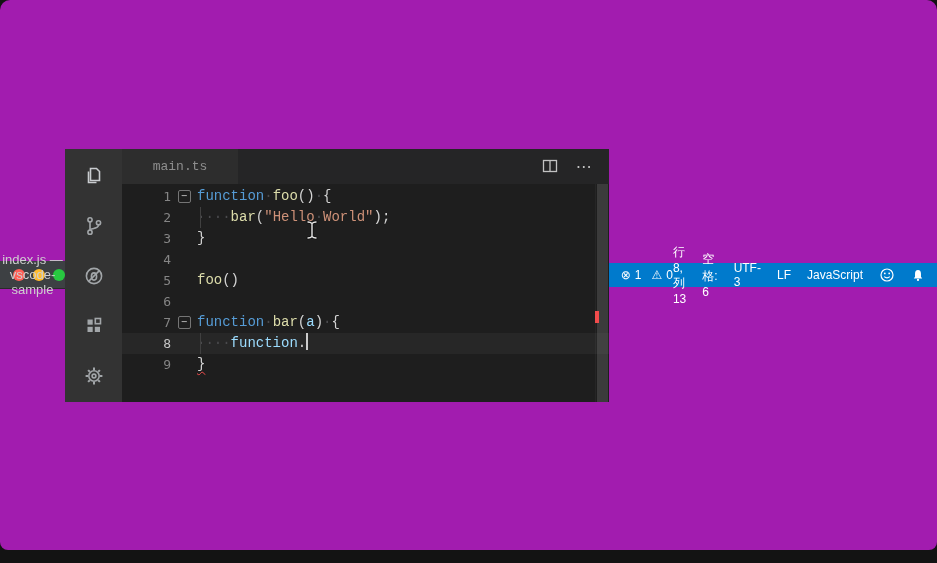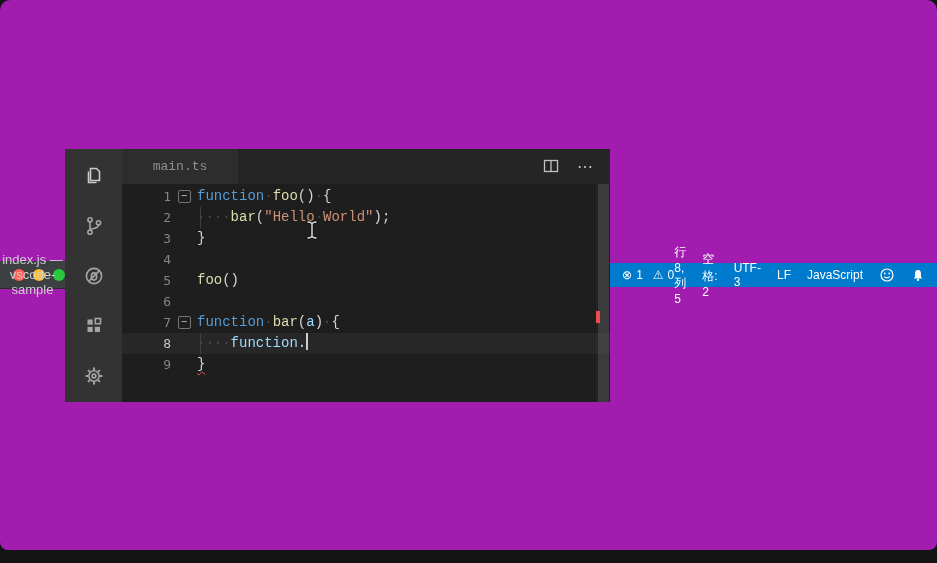--- a/index.html
+++ b/index.html
@@ -197,22 +197,22 @@
   <div class="statusbar" style="background: rgb(0, 122, 204);">
     <div class="sb-left">
       <div class="sb-item">
         <span class="sb-icon">⊗</span>
         <span>1</span>
         <span class="sb-icon" style="margin-left:6px">⚠</span>
         <span>0</span>
       </div>
     </div>
     <div class="sb-right">
-      <span class="sb-item">行 8, 列 5</span>
-      <span class="sb-item">空格: 2</span>
+      <span class="sb-item">行 8, 列 13</span>
+      <span class="sb-item">空格: 6</span>
       <span class="sb-item">UTF-3</span>
       <span class="sb-item">LF</span>
       <span class="sb-item">JavaScript</span>
       <span class="sb-item">
         <svg width="16" height="16" viewBox="0 0 16 16" fill="none" stroke="#ffffff" stroke-width="1.2">
           <circle cx="8" cy="8" r="6"></circle>
           <circle cx="5.8" cy="6.4" r="0.9" fill="#ffffff" stroke="none"></circle>
           <circle cx="10.2" cy="6.4" r="0.9" fill="#ffffff" stroke="none"></circle>
           <path d="M5.2 9.6 Q8 12 10.8 9.6"></path>
         </svg>

